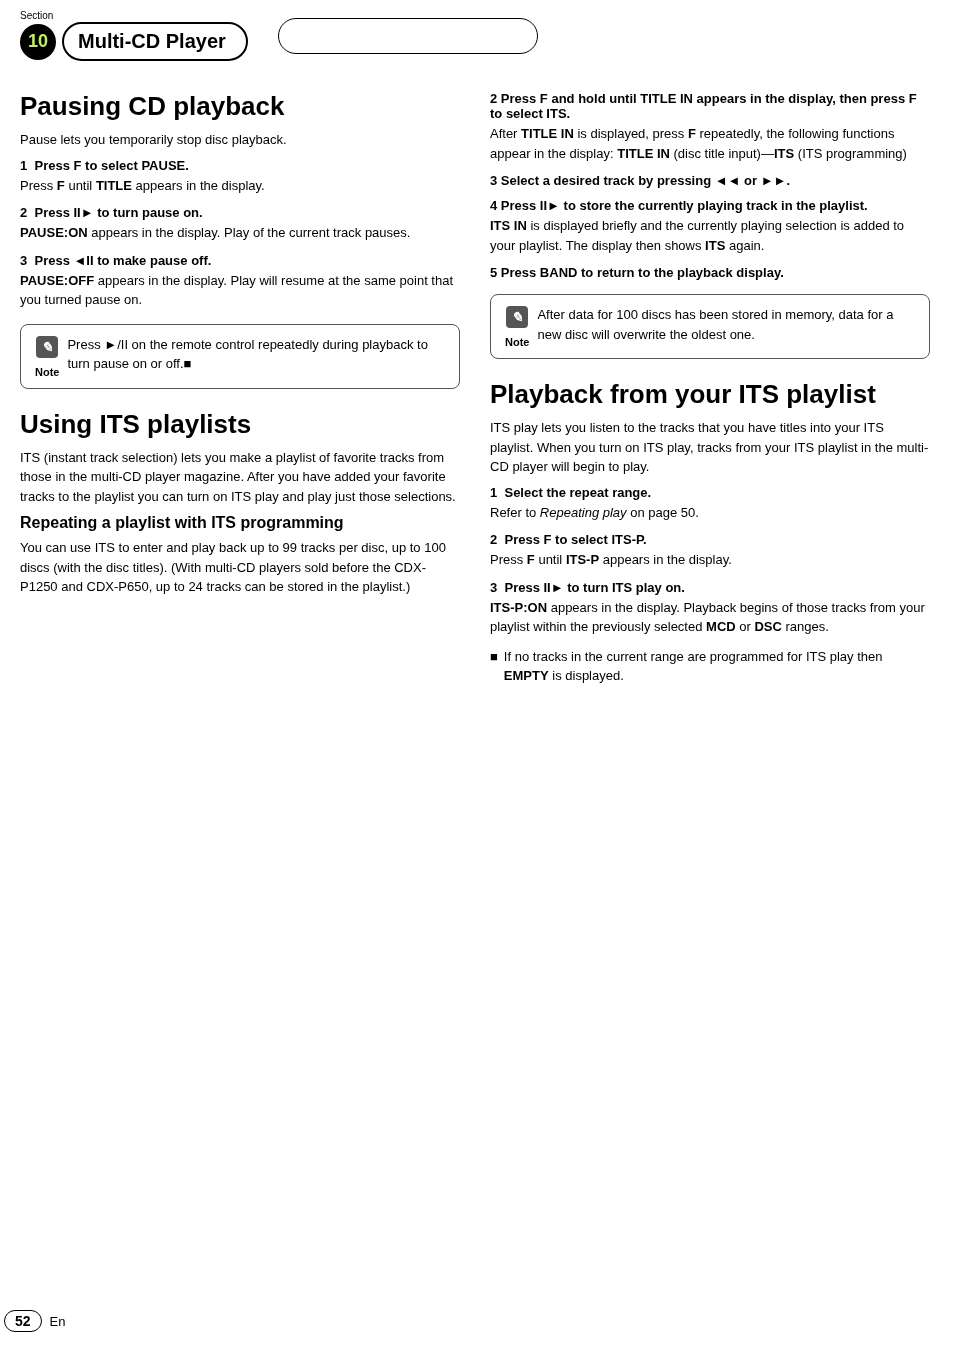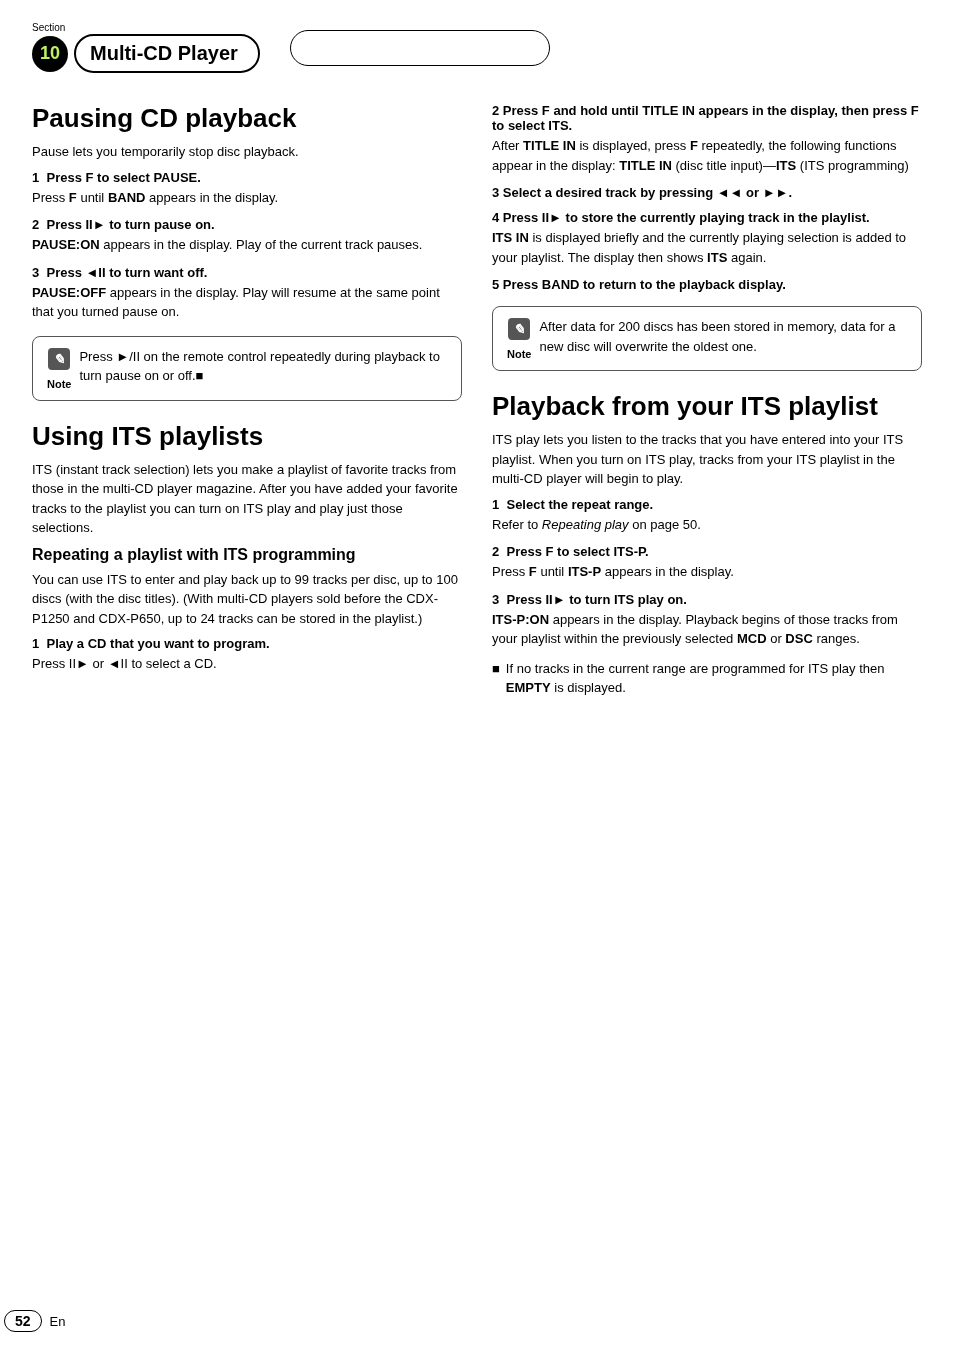--- a/index.html
+++ b/index.html
@@ -9,21 +9,21 @@
       font-family: 'Arial', 'Helvetica', sans-serif;
       font-size: 13px;
       color: #000;
       width: 954px;
       min-height: 1352px;
     }
 
     .page {
       width: 954px;
       min-height: 1352px;
-      padding: 12px;
+      padding: 0;
       position: relative;
       border-radius: 15px;
     }
 
     
     .header {
       display: flex;
       align-items: center;
       padding: 10px 20px 0 20px;
       border-bottom: none;
@@ -243,36 +243,36 @@
     <div class="left-col">
 
       <h2 class="main-heading">Pausing CD playback</h2>
       <p>Pause lets you temporarily stop disc playback.</p>
 
       <div class="step">
         <div class="step-heading">
           <span>1&nbsp;&nbsp;</span><span>Press F to select PAUSE.</span>
         </div>
         <div class="step-body">
-          Press <b>F</b> until <b>BAND</b> appears in the display.
+          Press <b>F</b> until <b>TITLE</b> appears in the display.
         </div>
       </div>
 
       <div class="step">
         <div class="step-heading">
           <span>2&nbsp;&nbsp;</span><span>Press II► to turn pause on.</span>
         </div>
         <div class="step-body">
           <b>PAUSE:ON</b> appears in the display. Play of the current track pauses.
         </div>
       </div>
 
       <div class="step">
         <div class="step-heading">
-          <span>3&nbsp;&nbsp;</span><span>Press ◄II to turn want off.</span>
+          <span>3&nbsp;&nbsp;</span><span>Press ◄II to make pause off.</span>
         </div>
         <div class="step-body">
           <b>PAUSE:OFF</b> appears in the display. Play will resume at the same point that you turned pause on.
         </div>
       </div>
 
       <div class="note-box">
         <div class="note-icon">
           <div class="note-icon-graphic">✎</div>
           <div class="note-label">Note</div>
@@ -284,28 +284,20 @@
         </div>
       </div>
 
       <div class="section-divider"></div>
       <h2 class="main-heading">Using ITS playlists</h2>
       <p>ITS (instant track selection) lets you make a playlist of favorite tracks from those in the multi-CD player magazine. After you have added your favorite tracks to the playlist you can turn on ITS play and play just those selections.</p>
 
       <h3 class="sub-heading">Repeating a playlist with ITS programming</h3>
       <p>You can use ITS to enter and play back up to 99 tracks per disc, up to 100 discs (with the disc titles). (With multi-CD players sold before the CDX-P1250 and CDX-P650, up to 24 tracks can be stored in the playlist.)</p>
 
-      <div class="step">
-        <div class="step-heading">
-          <span>1&nbsp;&nbsp;</span><span>Play a CD that you want to program.</span>
-        </div>
-        <div class="step-body">
-          Press II► or ◄II to select a CD.
-        </div>
-      </div>
 
     </div>
 
     <div class="right-col">
 
       <div class="step">
         <div class="step-heading">
           <b>2   Press F and hold until TITLE IN appears in the display, then press F to select ITS.</b>
         </div>
         <div class="step-body">
@@ -333,27 +325,27 @@
           <b>5   Press BAND to return to the playback display.</b>
         </div>
       </div>
 
       <div class="note-box">
         <div class="note-icon">
           <div class="note-icon-graphic">✎</div>
           <div class="note-label">Note</div>
         </div>
         <div class="note-content">
-          <div class="note-text">After data for 200 discs has been stored in memory, data for a new disc will overwrite the oldest one.</div>
+          <div class="note-text">After data for 100 discs has been stored in memory, data for a new disc will overwrite the oldest one.</div>
         </div>
       </div>
 
       <div class="section-divider"></div>
       <h2 class="main-heading">Playback from your ITS playlist</h2>
-      <p>ITS play lets you listen to the tracks that you have entered into your ITS playlist. When you turn on ITS play, tracks from your ITS playlist in the multi-CD player will begin to play.</p>
+      <p>ITS play lets you listen to the tracks that you have titles into your ITS playlist. When you turn on ITS play, tracks from your ITS playlist in the multi-CD player will begin to play.</p>
 
       <div class="step">
         <div class="step-heading">
           <span>1&nbsp;&nbsp;</span><span>Select the repeat range.</span>
         </div>
         <div class="step-body">
           Refer to <i>Repeating play</i> on page 50.
         </div>
       </div>
 

